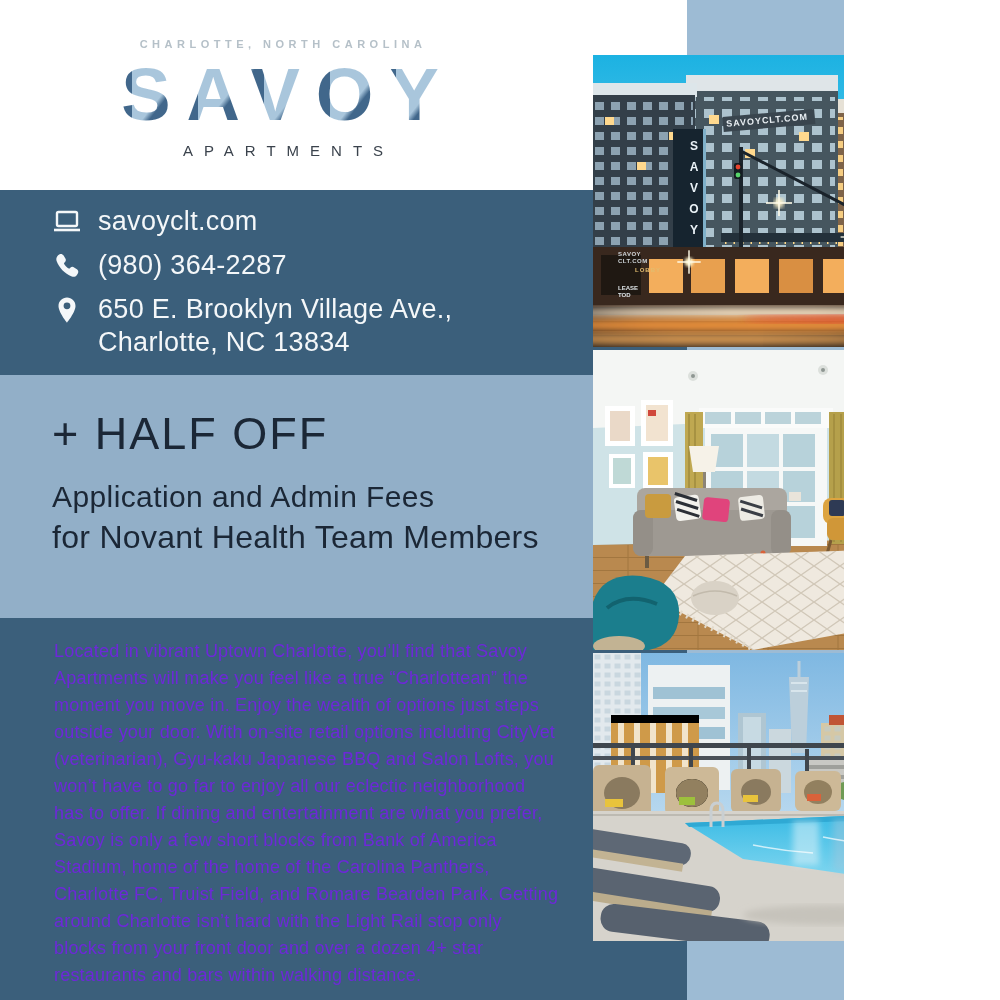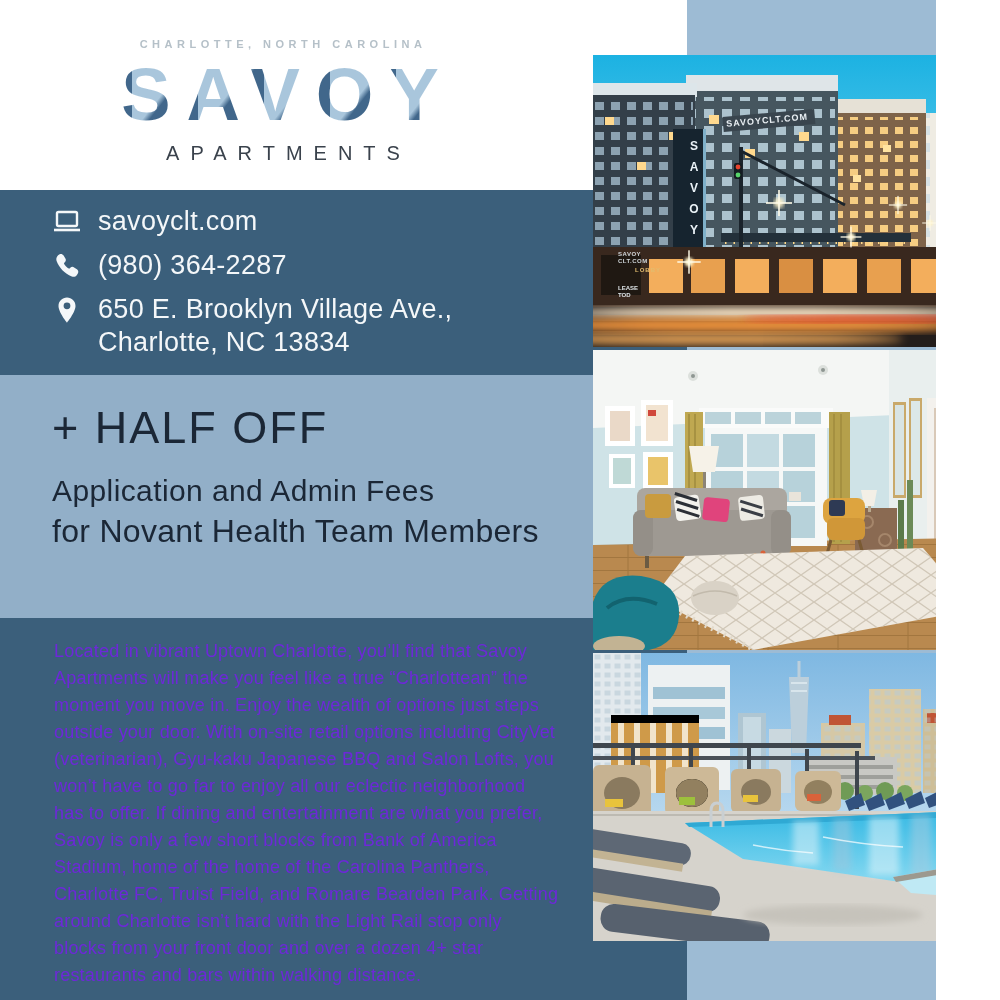--- a/index.html
+++ b/index.html
@@ -1,45 +1,45 @@
 <!DOCTYPE html>
 <html><head>
 <meta charset="utf-8">
 <style>
   html,body{margin:0;padding:0;background:#ffffff;}
-  .page{position:relative;width:936px;height:1000px;background:#ffffff;overflow:hidden;
+  .page{position:relative;width:844px;height:1000px;background:#ffffff;overflow:hidden;
         font-family:"Liberation Sans",sans-serif;}
 
   
   .band-right{position:absolute;left:687px;top:0;width:313px;height:1000px;background:#9DBBD4;}
   .panel-contact{position:absolute;left:0;top:190px;width:687px;height:185px;background:#3B5F7B;}
   .panel-promo{position:absolute;left:0;top:375px;width:687px;height:243px;background:#92AFC8;}
   .panel-desc{position:absolute;left:0;top:618px;width:687px;height:382px;background:#3B5F7B;}
 
   
   .header{position:absolute;left:0;top:0;width:566px;height:190px;text-align:center;}
   .brand-location{margin-top:38px;font-size:11px;letter-spacing:4.5px;color:#B5C0C8;font-weight:700;}
   .brand-logo{margin-top:8px;font-size:74px;font-weight:700;letter-spacing:16px;line-height:1;
     padding-left:10px;
     background-image:linear-gradient(128deg,#A9C6DC 47%,#41678B 53%);
     background-size:66px 100%;
     -webkit-background-clip:text;background-clip:text;color:transparent;}
-  .brand-type{margin-top:10px;font-size:20px;letter-spacing:11px;color:#3A424C;padding-left:11px;}
+  .brand-type{margin-top:10px;font-size:15px;letter-spacing:11px;color:#3A424C;padding-left:11px;}
 
   
   .contact{position:absolute;left:52px;top:205px;color:#F4F7F9;}
   .contact-row{display:flex;align-items:flex-start;margin-bottom:11px;}
   .contact-icon{width:30px;height:30px;flex:0 0 30px;margin-right:16px;margin-top:2px;}
   .contact-text{font-size:27px;line-height:33px;letter-spacing:0.3px;}
 
   
   .promo{position:absolute;left:52px;top:388px;color:#1B2736;}
   .promo-h1{font-size:45px;letter-spacing:2px;line-height:1.1;font-weight:400;}
   .promo-sub{font-size:27px;letter-spacing:0.5px;margin-top:3px;}
-  .promo-h2{font-size:45px;letter-spacing:2px;margin-top:14px;font-weight:400;}
+  .promo-h2{font-size:45px;letter-spacing:2px;margin-top:20px;font-weight:400;}
   .promo-detail{font-size:30px;letter-spacing:0.4px;margin-top:20px;}
   .promo-aud{font-size:32px;letter-spacing:0.3px;margin-top:5px;}
 
   
   .description{position:absolute;left:54px;top:638px;width:505px;color:#6d28d9;
     font-size:18px;line-height:27px;letter-spacing:0.2px;}
 
   
   .photo{position:absolute;left:593px;width:369px;overflow:hidden;}
   .photo svg{display:block;}

